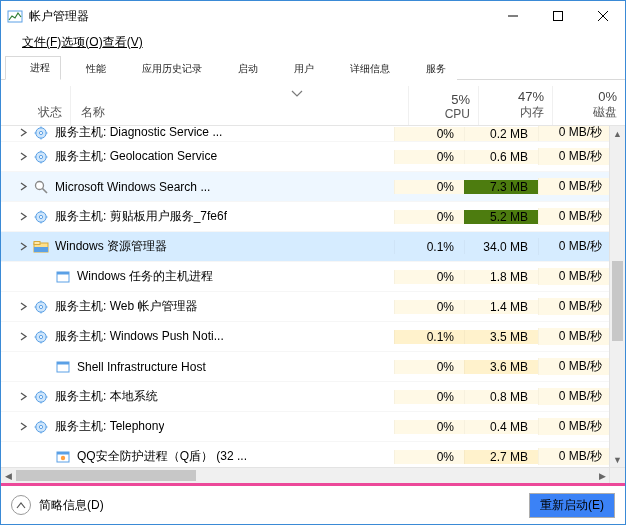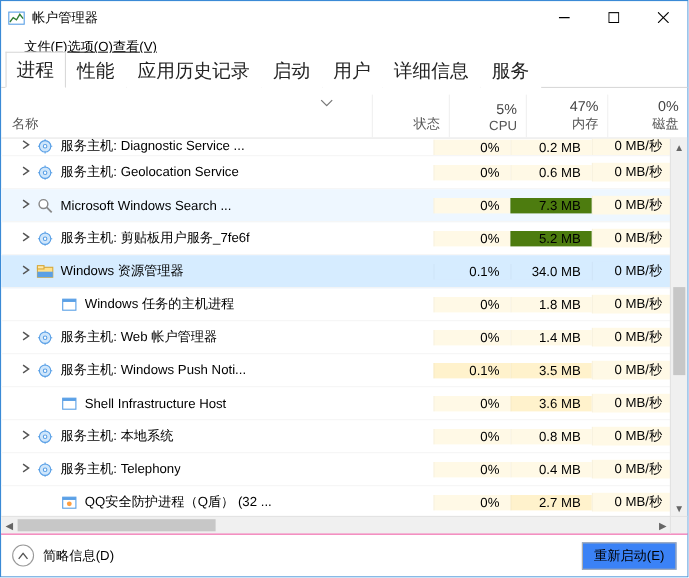--- a/index.html
+++ b/index.html
@@ -65,22 +65,22 @@
   .tabstrip {
     display: flex;
     border-bottom: 1px solid #d9d9d9;
     height: 26px;
     align-items: flex-end;
     padding-left: 4px;
     gap: 0;
     flex: 0 0 auto;
   }
   .tab {
-    padding: 4px 10px 4px 9px;
-    font-size: 17px;
+    padding: 4px 10px 4px 24px;
+    font-size: 10px;
     border: 1px solid transparent;
     border-bottom: none;
     position: relative;
     top: 1px;
     background: #fff;
     color: #222;
   }
   .tab.active {
     border-color: #d9d9d9;
     border-bottom: 1px solid #fff;
@@ -212,21 +212,21 @@
     position:absolute;
     right:0;bottom:0;
     width:15px;height:15px;
     background:#f0f0f0;
     border-left:1px solid #e3e3e3;
     border-top:1px solid #e3e3e3;
   }
   
   .footer{
     height:38px;
-    border-top:1px solid #ec4899;
+    border-top:3px solid #ec4899;
     display:flex;
     align-items:center;
     padding:0 10px;
     flex:0 0 auto;
     justify-content:space-between;
   }
   .footer-left{display:flex;align-items:center;gap:8px;}
   .circle-chevron{
     width:18px;height:18px;border:1px solid #9a9a9a;border-radius:50%;
     display:flex;align-items:center;justify-content:center;font-size:10px;color:#555;
@@ -290,25 +290,25 @@
   </div>
 
   <div class="main">
 
     <div class="colheaders" style="position:relative;">
       <span class="sort-arrow">
         <svg width="12" height="7">
             <polyline points="1,1 6,6 11,1" fill="none" stroke="#7a7a7a" stroke-width="1.2"></polyline>
           </svg>
       </span>
+      <div class="col status">
+        <span class="lbl">状态</span>
+      </div>
       <div class="col name">
         <span class="lbl">名称</span>
-      </div>
-      <div class="col status">
-        <span class="lbl">状态</span>
       </div>
       <div class="col cpu">
         <span class="pct">5%</span>
         <span class="lbl">CPU</span>
       </div>
       <div class="col mem">
         <span class="pct">47%</span>
         <span class="lbl">内存</span>
       </div>
       <div class="col disk">

